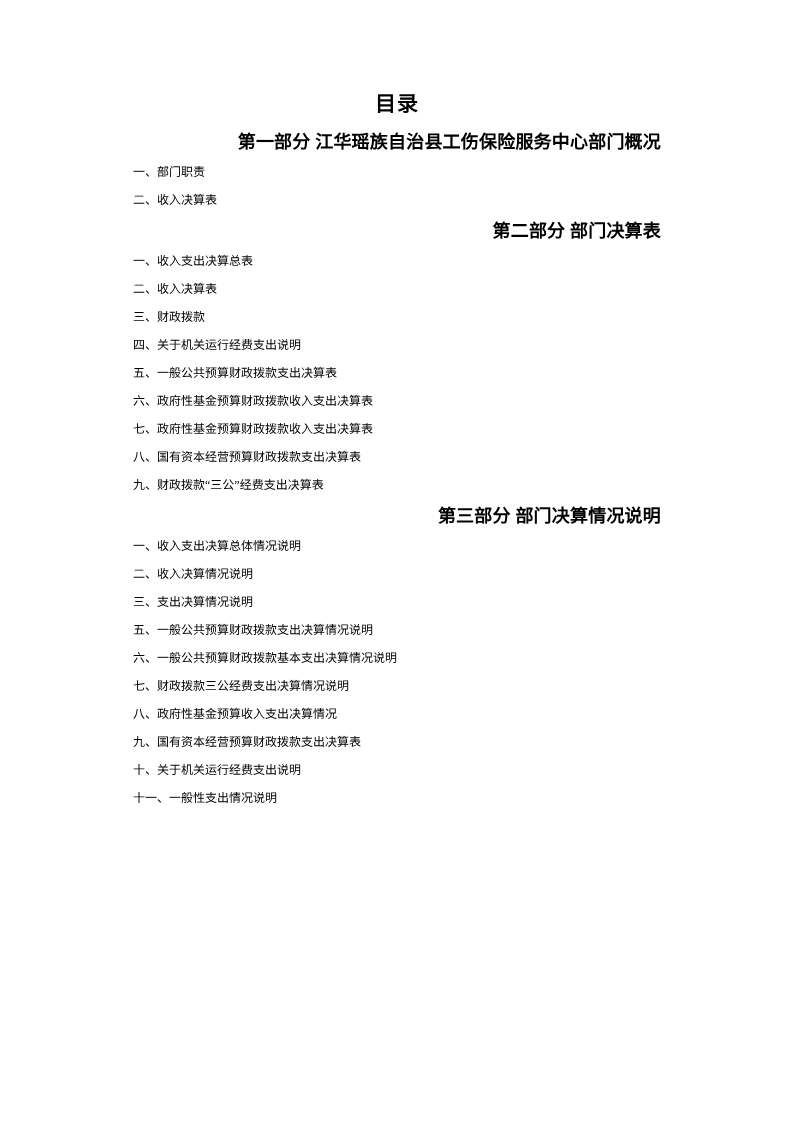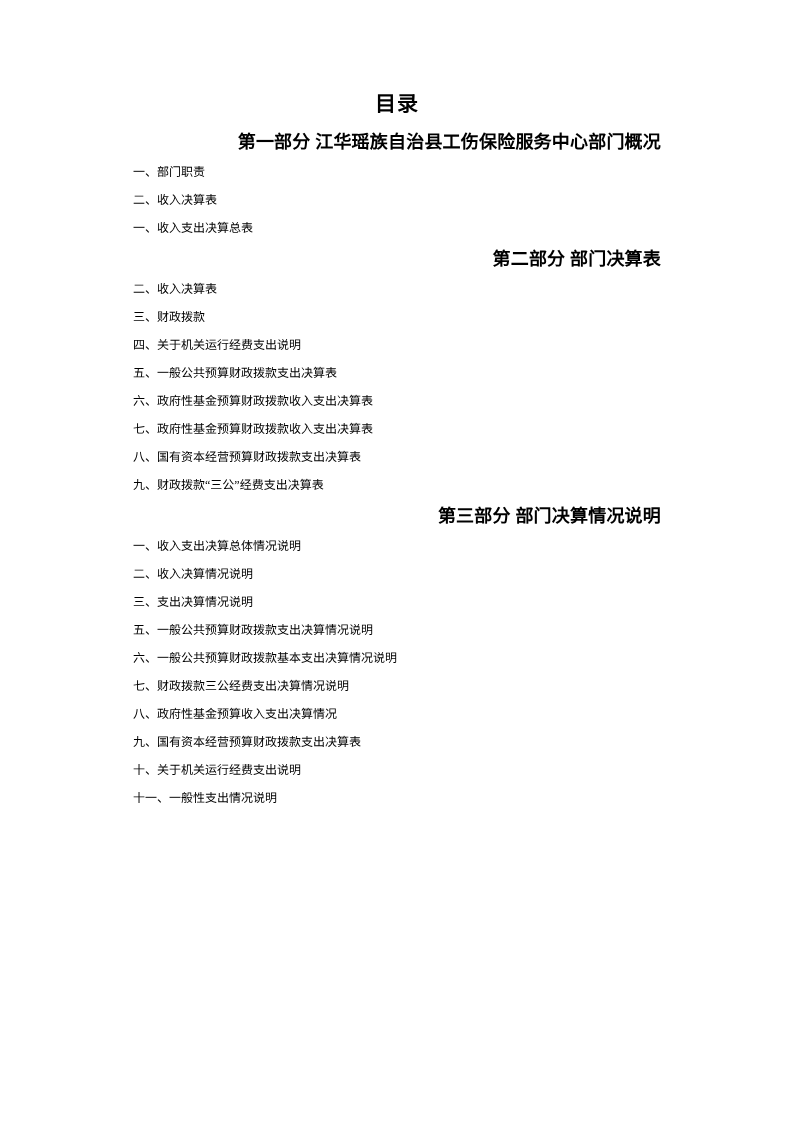--- a/index.html
+++ b/index.html
@@ -68,22 +68,22 @@
 </head>
 <body>
 
 <div class="page">
   <div class="content">
     <h1 class="doc-title">目录</h1>
     <ul class="toc-list">
       <li class="toc-entry level-1"><span class="entry-text">第一部分 江华瑶族自治县工伤保险服务中心部门概况</span></li>
       <li class="toc-entry level-2"><span class="entry-text">一、部门职责</span></li>
       <li class="toc-entry level-2"><span class="entry-text">二、收入决算表</span></li>
+      <li class="toc-entry level-1"><span class="entry-text">第二部分 部门决算表</span></li>
       <li class="toc-entry level-2"><span class="entry-text">一、收入支出决算总表</span></li>
-      <li class="toc-entry level-1"><span class="entry-text">第二部分 部门决算表</span></li>
       <li class="toc-entry level-2"><span class="entry-text">二、收入决算表</span></li>
       <li class="toc-entry level-2"><span class="entry-text">三、财政拨款</span></li>
       <li class="toc-entry level-2"><span class="entry-text">四、关于机关运行经费支出说明</span></li>
       <li class="toc-entry level-2"><span class="entry-text">五、一般公共预算财政拨款支出决算表</span></li>
       <li class="toc-entry level-2"><span class="entry-text">六、政府性基金预算财政拨款收入支出决算表</span></li>
       <li class="toc-entry level-2"><span class="entry-text">七、政府性基金预算财政拨款收入支出决算表</span></li>
       <li class="toc-entry level-2"><span class="entry-text">八、国有资本经营预算财政拨款支出决算表</span></li>
       <li class="toc-entry level-2"><span class="entry-text">九、财政拨款“三公”经费支出决算表</span></li>
       <li class="toc-entry level-1"><span class="entry-text">第三部分 部门决算情况说明</span></li>
       <li class="toc-entry level-2"><span class="entry-text">一、收入支出决算总体情况说明</span></li>

